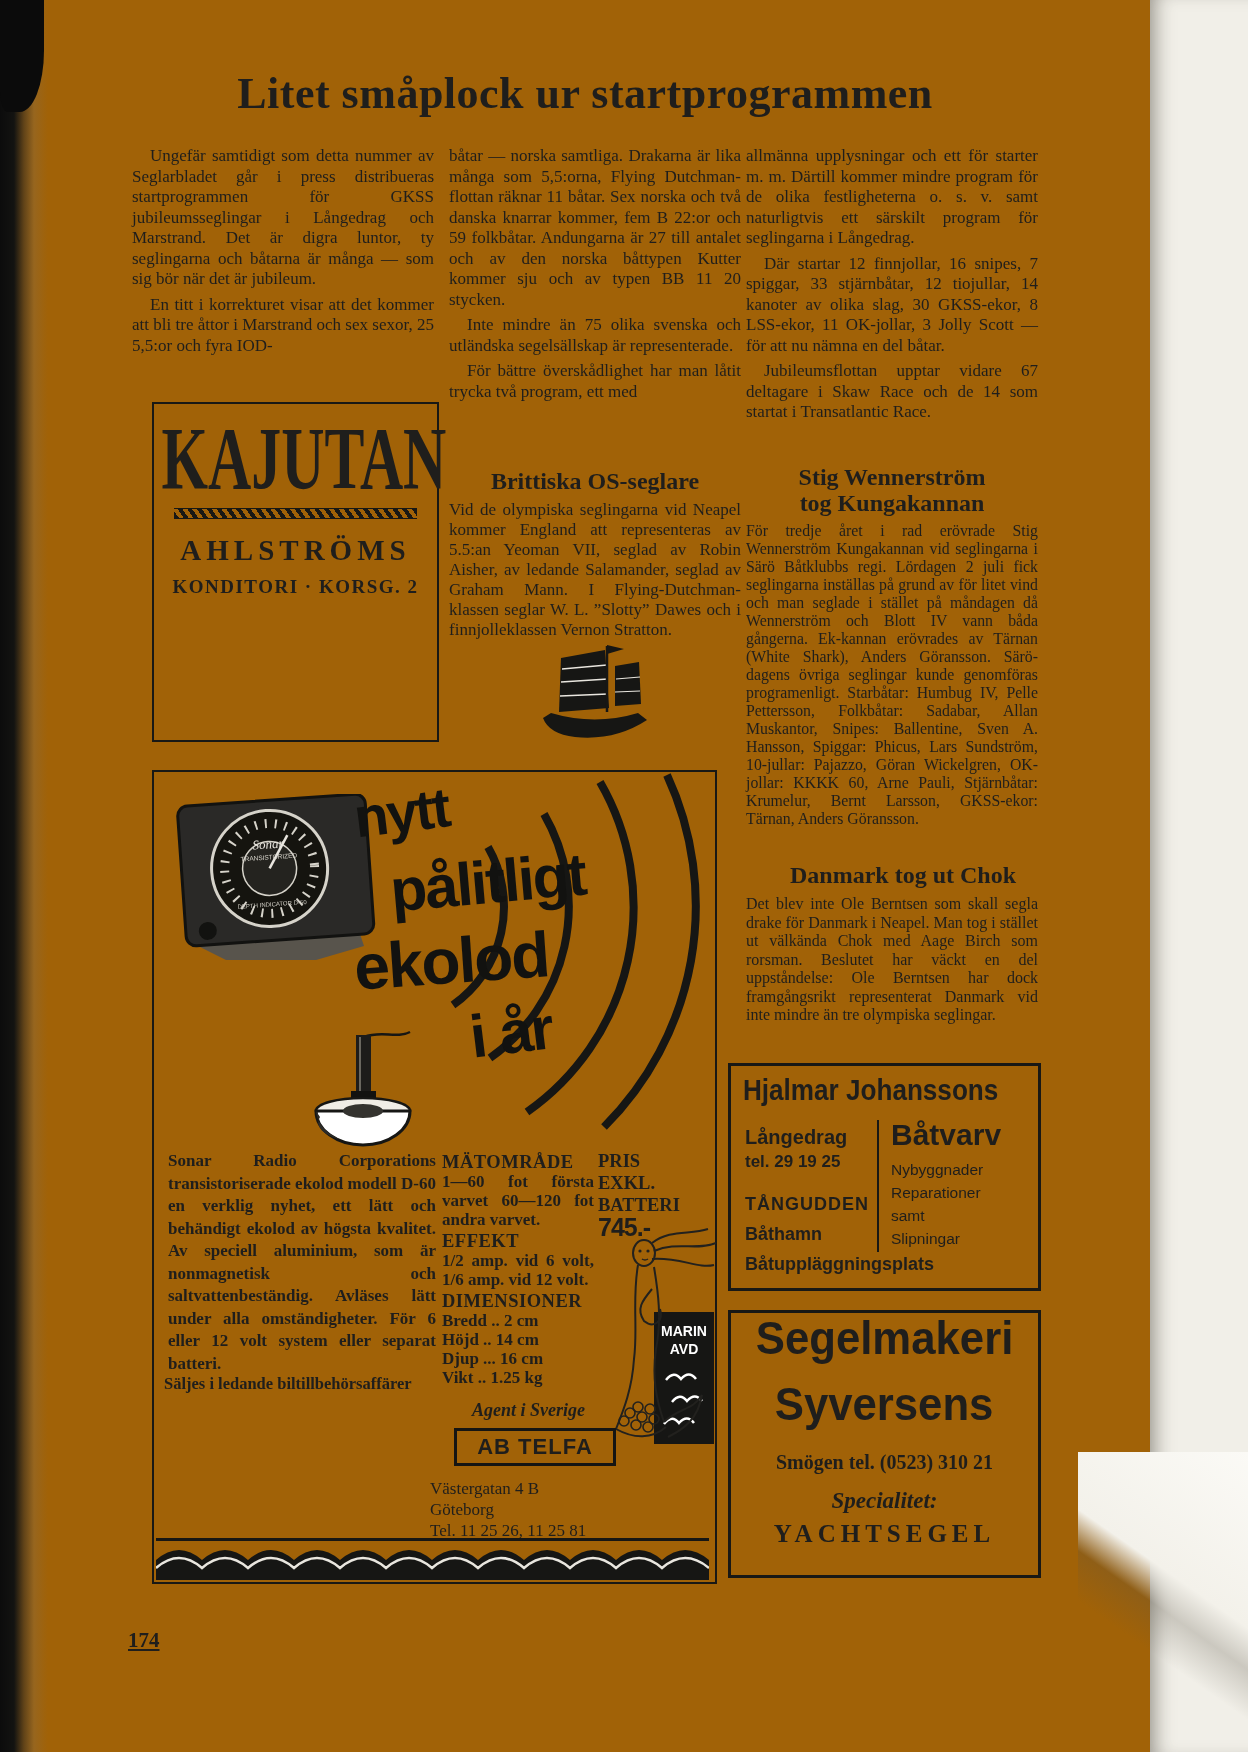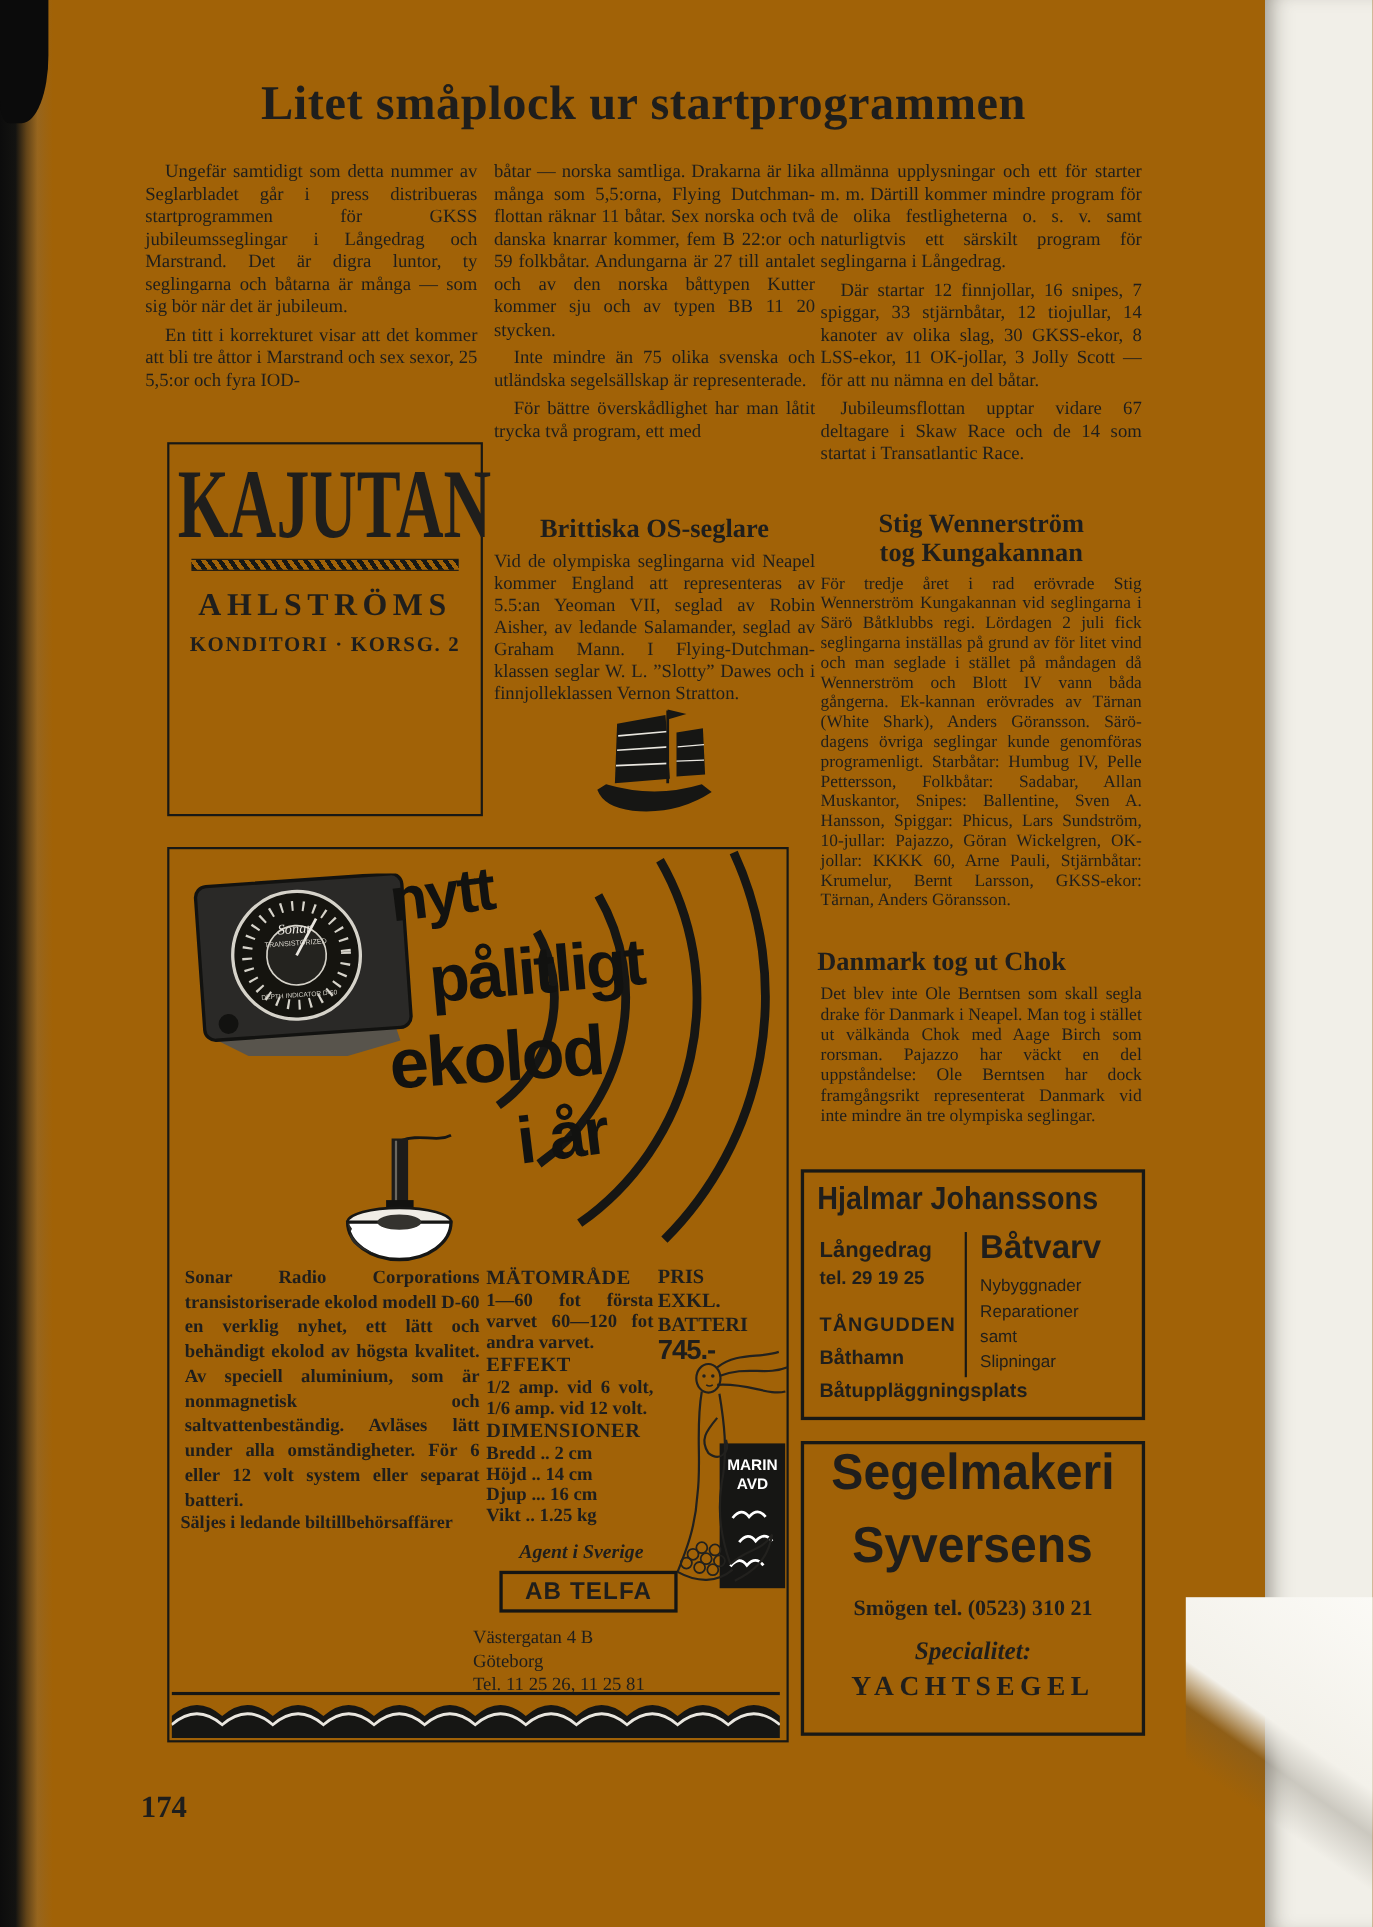--- a/index.html
+++ b/index.html
@@ -71,21 +71,21 @@
   .hj-name{font-size:30px;font-weight:bold;}
   .hj-svc{font-size:15.5px;line-height:23px;margin-top:6px;}
   
   .syversens{position:absolute;left:728px;top:1310px;width:307px;height:262px;border:3px solid #181815;
              text-align:center;}
   .sy-big{font-family:"Liberation Sans",sans-serif;font-weight:bold;font-size:46px;line-height:50px;}
   .sy-big span{display:inline-block;transform:scaleX(.95);}
   .sy-tel{margin-top:22px;font-size:20px;font-weight:bold;}
   .sy-spec{margin-top:14px;font-size:23px;font-weight:bold;font-style:italic;}
   .sy-yacht{margin-top:6px;font-size:25px;font-weight:bold;letter-spacing:5px;}
-  .pagenum{position:absolute;left:128px;top:1628px;font-size:28px;font-weight:bold;}
+  .pagenum{position:absolute;left:128px;top:1628px;font-size:21px;font-weight:bold;text-decoration:underline;}
   svg{display:block;}
   .abs{position:absolute;}
 </style>
 </head>
 <body>
 
 <div id="page">
 
   <div class="gutter"></div>
   <div class="corner"></div>
@@ -131,22 +131,22 @@
     <polygon points="72,3 89,7 72,12" fill="#161614"></polygon>
     <path d="M8,76 Q14,92 40,95 Q80,99 112,78 L103,71 Q60,84 16,71 Z" fill="#161614"></path>
   </svg>
 
   <h2 class="sec-head" style="left:746px;top:464px;width:292px;">
     <span>Stig Wennerström</span><br>
     <span>tog Kungakannan</span>
   </h2>
   <div class="sec-body" style="left:746px;top:522px;width:292px;font-size:15.8px;line-height:18px;">För tredje året i rad erövrade Stig Wennerström Kungakannan vid seglingarna i Särö Båtklubbs regi. Lördagen 2 juli fick seglingarna inställas på grund av för litet vind och man seglade i stället på måndagen då Wennerström och Blott IV vann båda gångerna. Ek-kannan erövrades av Tärnan (White Shark), Anders Göransson. Särö-dagens övriga seglingar kunde genomföras programenligt. Starbåtar: Humbug IV, Pelle Pettersson, Folkbåtar: Sadabar, Allan Muskantor, Snipes: Ballentine, Sven A. Hansson, Spiggar: Phicus, Lars Sundström, 10-jullar: Pajazzo, Göran Wickelgren, OK-jollar: KKKK 60, Arne Pauli, Stjärnbåtar: Krumelur, Bernt Larsson, GKSS-ekor: Tärnan, Anders Göransson.</div>
 
-  <h2 class="sec-head" style="left:710px;top:862px;width:292px;text-align:center;">Danmark tog ut Chok</h2>
-  <div class="sec-body" style="left:746px;top:895px;width:292px;font-size:16px;line-height:18.5px;">Det blev inte Ole Berntsen som skall segla drake för Danmark i Neapel. Man tog i stället ut välkända Chok med Aage Birch som rorsman. Pajazzo har väckt en del uppståndelse: Ole Berntsen har dock framgångsrikt representerat Danmark vid inte mindre än tre olympiska seglingar.</div>
+  <h2 class="sec-head" style="left:757px;top:862px;width:292px;text-align:center;">Danmark tog ut Chok</h2>
+  <div class="sec-body" style="left:746px;top:895px;width:292px;font-size:16px;line-height:18.5px;">Det blev inte Ole Berntsen som skall segla drake för Danmark i Neapel. Man tog i stället ut välkända Chok med Aage Birch som rorsman. Beslutet har väckt en del uppståndelse: Ole Berntsen har dock framgångsrikt representerat Danmark vid inte mindre än tre olympiska seglingar.</div>
 
   <div class="sonar">
 
     <svg class="abs" style="left:0;top:0;" width="561" height="810" viewBox="0 0 561 810">
       <path d="M334,75 A120,120 0 0 1 299,233" fill="none" stroke="#161614" stroke-width="8"></path>
       <path d="M390,42 A185,185 0 0 1 336,286" fill="none" stroke="#161614" stroke-width="8"></path>
       <path d="M446,10 A250,250 0 0 1 373,340" fill="none" stroke="#161614" stroke-width="8"></path>
       <path d="M513,3 A312,312 0 0 1 450,355" fill="none" stroke="#161614" stroke-width="8"></path>
     </svg>
 

